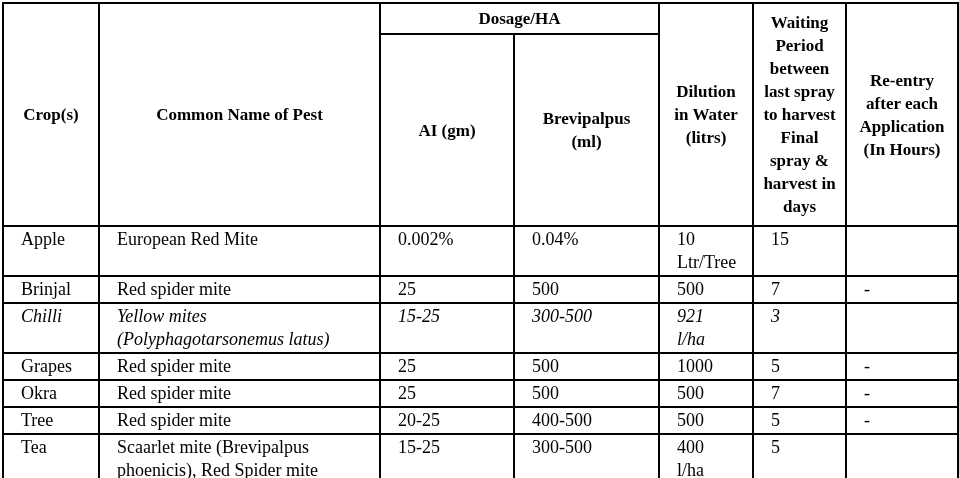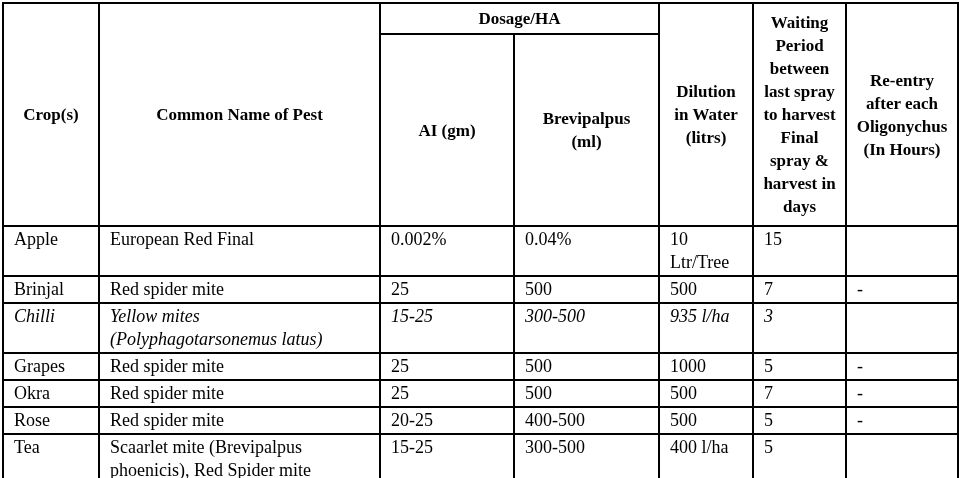--- a/index.html
+++ b/index.html
@@ -37,21 +37,21 @@
     text-align: center;
     vertical-align: middle;
     padding: 0 0;
   }
   table.dosage-table td {
     font-weight: normal;
     font-size: 18px;
     line-height: 23px;
     text-align: left;
     vertical-align: top;
-    padding: 1px 10px;
+    padding: 1px 17px;
   }
   
   col.c-crop        { width: 96px;  }
   col.c-pest        { width: 281px; }
   col.c-ai          { width: 134px; }
   col.c-formulation { width: 145px; }
   col.c-dilution    { width: 94px;  }
   col.c-waiting     { width: 93px;  }
   col.c-reentry     { width: 112px; }
   
@@ -91,33 +91,33 @@
 Period
 between
 last spray
 to harvest
 Final
 spray &amp;
 harvest in
 days</th>
         <th rowspan="2">Re-entry
 after each
-Oligonychus
+Application
 (In Hours)</th>
       </tr>
       <tr class="hrow-sub">
         <th>AI (gm)</th>
         <th>Brevipalpus
 (ml)</th>
       </tr>
     </thead>
     <tbody>
       <tr class="r-apple">
         <td>Apple</td>
-        <td>European Red Final</td>
+        <td>European Red Mite</td>
         <td>0.002%</td>
         <td>0.04%</td>
         <td>10 Ltr/Tree</td>
         <td>15</td>
         <td></td>
       </tr>
       <tr class="r-brinjal">
         <td>Brinjal</td>
         <td>Red spider mite</td>
         <td>25</td>
@@ -125,21 +125,21 @@
         <td>500</td>
         <td>7</td>
         <td>-</td>
       </tr>
       <tr class="r-chilli">
         <td>Chilli</td>
         <td>Yellow mites
 (Polyphagotarsonemus latus)</td>
         <td>15-25</td>
         <td>300-500</td>
-        <td>935 l/ha</td>
+        <td>921 l/ha</td>
         <td>3</td>
         <td></td>
       </tr>
       <tr class="r-grapes">
         <td>Grapes</td>
         <td>Red spider mite</td>
         <td>25</td>
         <td>500</td>
         <td>1000</td>
         <td>5</td>
@@ -148,21 +148,21 @@
       <tr class="r-okra">
         <td>Okra</td>
         <td>Red spider mite</td>
         <td>25</td>
         <td>500</td>
         <td>500</td>
         <td>7</td>
         <td>-</td>
       </tr>
       <tr class="r-rose">
-        <td>Rose</td>
+        <td>Tree</td>
         <td>Red spider mite</td>
         <td>20-25</td>
         <td>400-500</td>
         <td>500</td>
         <td>5</td>
         <td>-</td>
       </tr>
       <tr class="r-tea">
         <td>Tea</td>
         <td>Scaarlet mite (Brevipalpus

